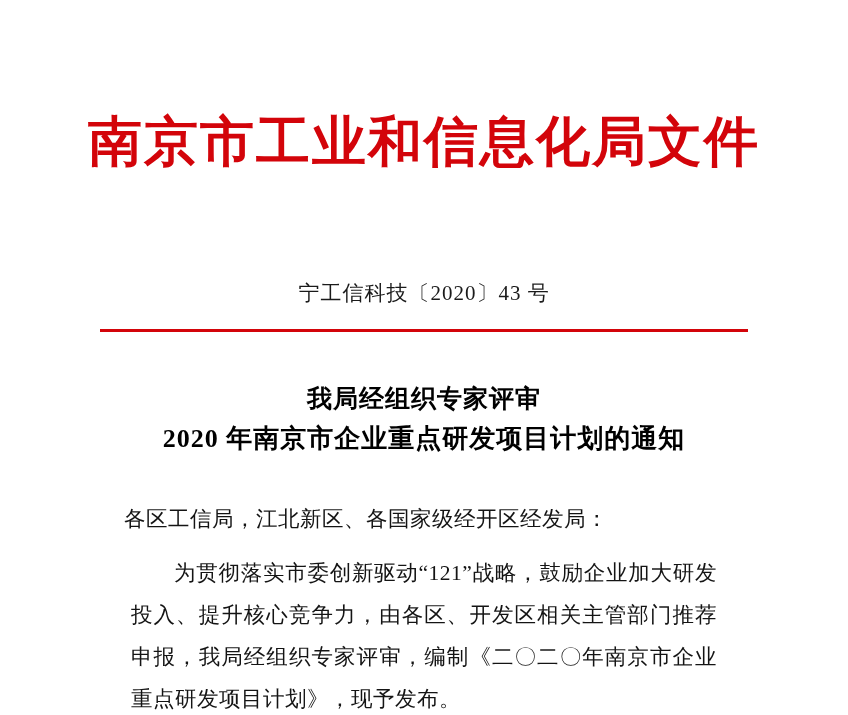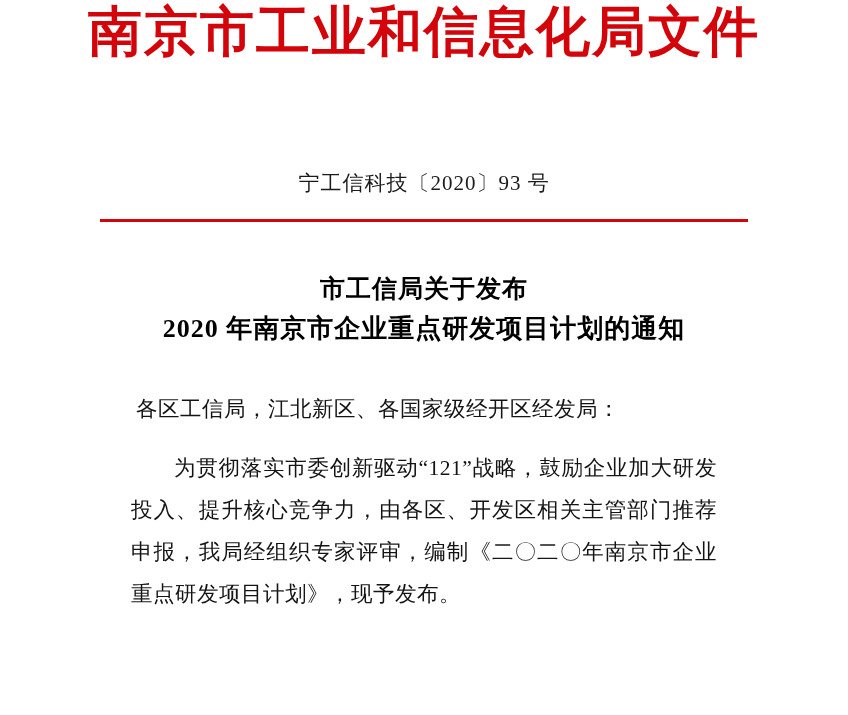--- a/index.html
+++ b/index.html
@@ -15,20 +15,21 @@
   }
   .page {
     position: relative;
     width: 848px;
     height: 715px;
     background: #ffffff;
     box-sizing: border-box;
   }
   .doc-header {
     text-align: center;
+    padding-top: 110px;
   }
   .doc-title-red {
     color: #d3040a;
     font-family: "Liberation Serif", serif;
     font-weight: bold;
     font-size: 54px;
     letter-spacing: 2px;
     line-height: 1.2;
     white-space: nowrap;
   }
@@ -65,44 +66,44 @@
   .body-block {
     margin: 40px auto 0 auto;
     width: 610px;
     font-size: 21.5px;
     color: #141414;
     line-height: 1.95;
     letter-spacing: 0.5px;
     text-align: justify;
   }
   .salutation {
-    margin: 17px;
+    margin: 5px;
   }
   .para {
     margin: 12px;
     text-indent: 2em;
   }
 </style>
 </head>
 <body>
 
 <div class="page">
 
   <div class="doc-header">
     <div class="doc-title-red">南京市工业和信息化局文件</div>
   </div>
 
   <div class="doc-number-wrap">
-    <span class="doc-number">宁工信科技〔2020〕93 号</span>
+    <span class="doc-number">宁工信科技〔2020〕43 号</span>
   </div>
 
   <div class="red-rule"></div>
 
   <div class="subject">
-    <div class="line1">市工信局关于发布</div>
+    <div class="line1">我局经组织专家评审</div>
     <div class="line2">2020 年南京市企业重点研发项目计划的通知</div>
   </div>
 
   <div class="body-block">
     <p class="salutation">各区工信局，江北新区、各国家级经开区经发局：</p>
     <p class="para">为贯彻落实市委创新驱动“121”战略，鼓励企业加大研发投入、提升核心竞争力，由各区、开发区相关主管部门推荐申报，我局经组织专家评审，编制《二〇二〇年南京市企业重点研发项目计划》，现予发布。</p>
   </div>
 
 </div>
 

